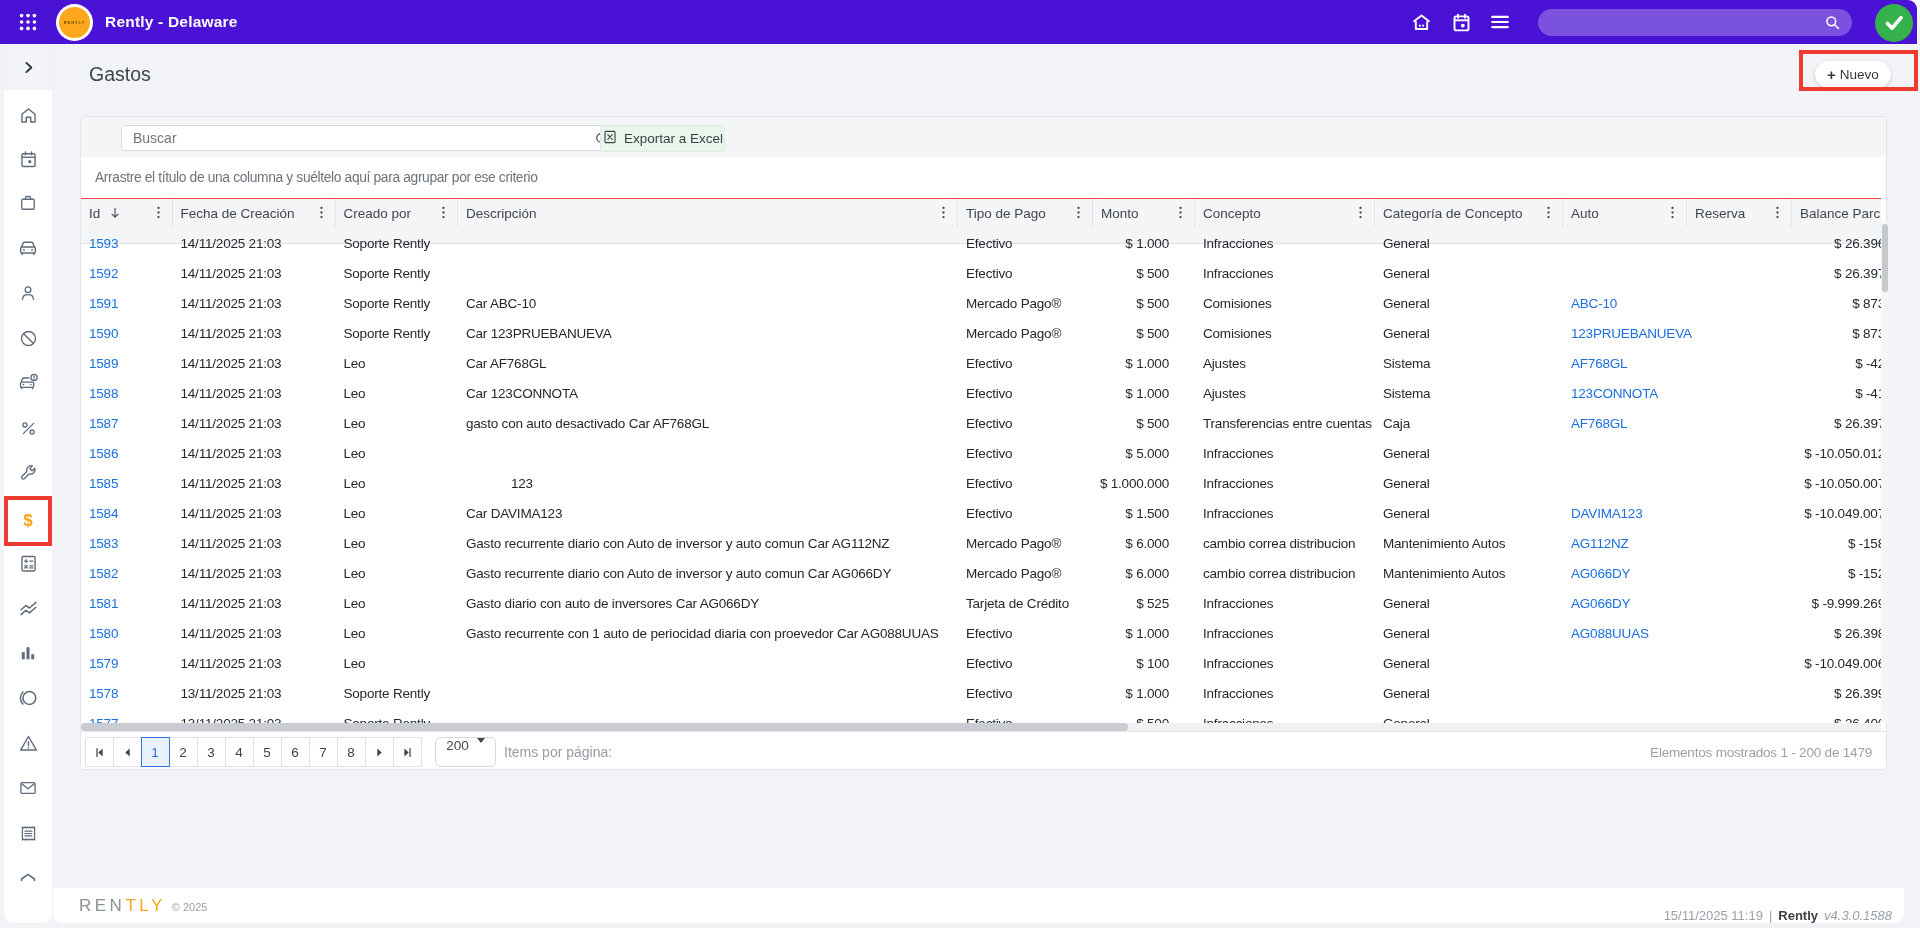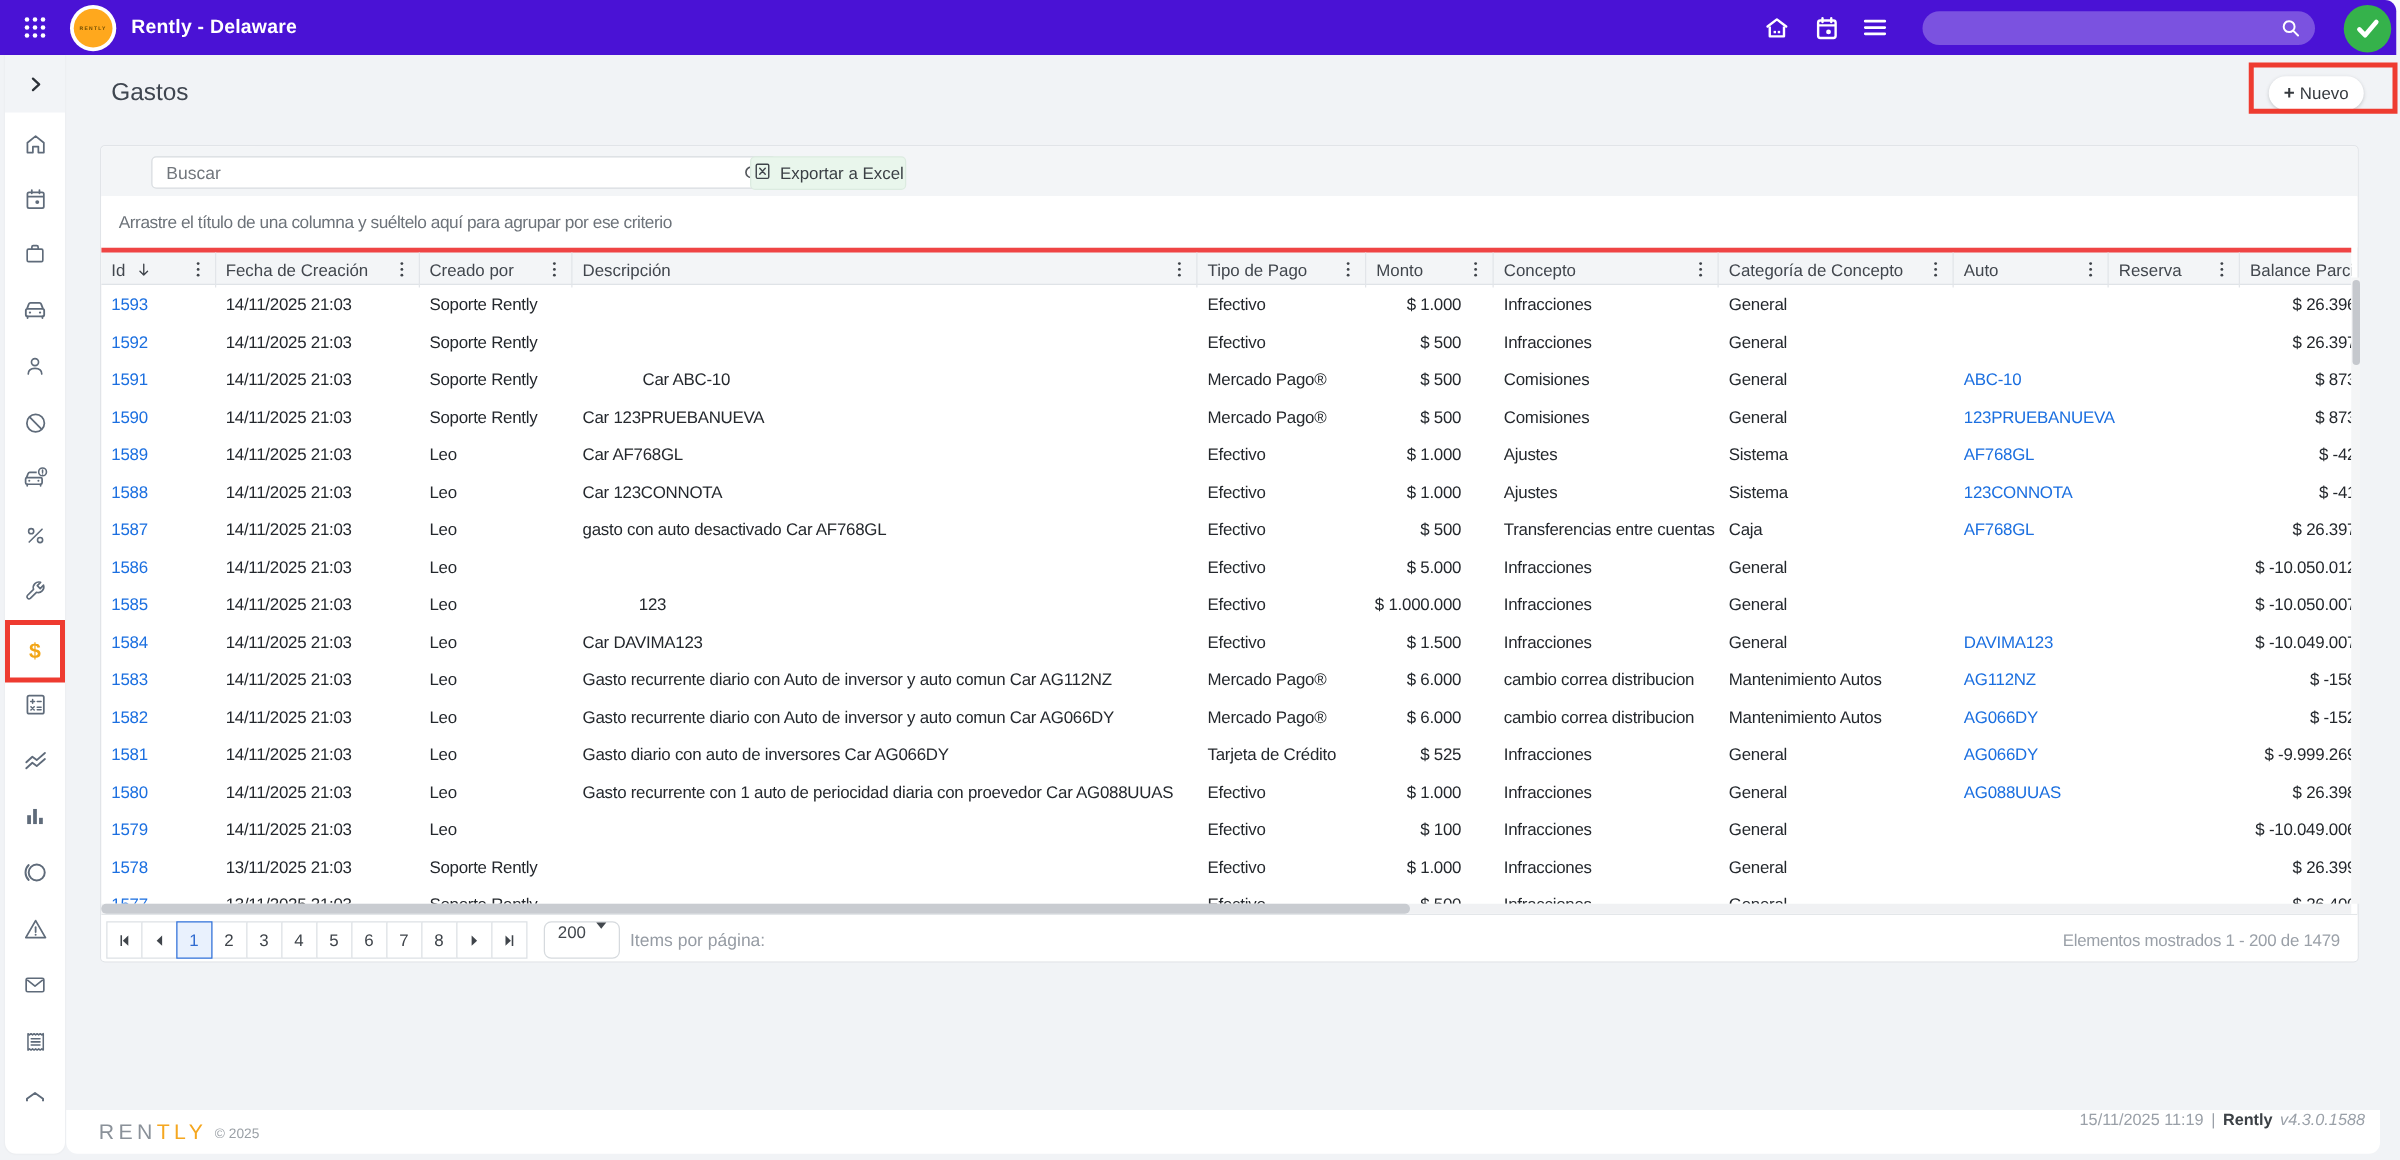--- a/index.html
+++ b/index.html
@@ -43,21 +43,21 @@
   #search-box { left:89px; top:125px; width:500px; height:26px; background:#fff; border:1px solid #d8dce0; border-radius:4px;margin-left:32px; }
   #search-box input { position:absolute; left:0; top:0; width:100%; height:100%; border:none; outline:none; background:transparent; font-family:inherit; font-size:14px; color:#3c4146; padding:0 30px 0 11px; }
   #search-box input::placeholder { color:#71767c; opacity:1; }
   #search-box .mag { position:absolute; right:9px; top:4px; }
   #btn-export { left:600px; top:125px; width:125px; height:27px; background:#e9f6ec; border:1px solid #dcebe0; border-radius:4px; font-family:inherit; font-size:13.5px; color:#3a3f44; display:flex; align-items:center; justify-content:center; gap:6px; cursor:pointer; }
 
   #drop-area { left:81px; top:157px; width:1805px; height:41px; background:#fff; display:flex; align-items:center; padding-left:14px; font-size:13.8px; letter-spacing:-0.35px; color:#6d737a; }
 
   
   #grid-clip { left:81px; top:198px; width:1800px; height:525px; overflow:hidden; }
-  #grid-header { position:absolute; left:0; top:0; height:30px; background:#f3f5f7; border-top:4px solid #ef4444; border-bottom:1px solid #dfe3e7;text-align:center; }
+  #grid-header { position:absolute; left:0; top:0; height:46px; background:#f3f5f7; border-top:1px solid #ef4444; border-bottom:1px solid #dfe3e7;text-align:center; }
   .hcell { position:absolute; top:0; height:28px; display:flex; align-items:center; padding-left:8px; font-size:13.5px; color:#41464d; border-right:1px solid #e2e5e9; }
   .hcell .kebab { position:absolute; right:5px; top:5px; cursor:pointer; }
   .hcell .sort { margin-left:8px; }
   #grid-body { position:absolute; left:0; top:30px; width:1833px; }
   .grow { position:absolute; left:0; width:1833px; height:30px; }
   .gcell { position:absolute; top:0; height:30px; display:flex; align-items:center; padding-left:8px; font-size:13.5px; letter-spacing:-0.2px; color:#24282d; white-space:nowrap; overflow:visible; }
   .gcell.num { justify-content:flex-end; padding-left:0; }
   .gcell a { color:#1b6fe0; text-decoration:none; cursor:pointer; }
 
   
@@ -75,21 +75,21 @@
   #page-size .caret { width:0; height:0; border-left:4px solid transparent; border-right:4px solid transparent; border-top:5px solid #43484e; }
   #items-label { position:absolute; left:423px; top:0; height:40px; display:flex; align-items:center; font-size:14px; color:#969ca4; }
   #pager-summary { position:absolute; right:14px; top:0; height:40px; display:flex; align-items:center; font-size:13.5px; letter-spacing:-0.2px; color:#9aa0a8; }
 
   
   #footer { left:53px; top:888px; width:1851px; height:35px; background:#fff; border-radius:0 0 9px 9px; }
   #footer-logo { position:absolute; left:26px; top:0; height:35px; display:flex; align-items:center; }
   #footer-logo .brand { font-size:17px; letter-spacing:3.5px; font-weight:400; }
   #footer-logo .g { color:#8a9199; } #footer-logo .o { color:#f5a71f; }
   #footer-logo .copy { font-size:11px; color:#9aa0a6; margin-left:6px; margin-top:3px; }
-  #footer-right { position:absolute; right:12px; top:0; height:35px; display:flex; align-items:flex-start; gap:6px; font-size:13px; color:#9aa0a8; }
+  #footer-right { position:absolute; right:12px; top:0; height:35px; display:flex; align-items:flex-end; gap:6px; font-size:13px; color:#9aa0a8; }
   #footer-right .brand { color:#3c4146; font-weight:700; }
   #footer-right .ver { font-style:italic; }
 </style>
 </head>
 <body>
 
 <div class="abs" style="left:1900px;top:0;width:20px;height:16px;background:#fbfcfd;"></div>
 <div id="topbar" class="abs"></div>
 <div id="waffle" class="abs">
     <svg width="22" height="22" viewBox="0 0 24 24" fill="none" xmlns="http://www.w3.org/2000/svg">
@@ -493,21 +493,21 @@
         <div class="gcell" style="left: 1482px; width: 124px;"></div>
         <div class="gcell" style="left: 1606px; width: 105px;"></div>
         <div class="gcell num" style="left: 1711px; width: 121px; padding-right: 28px;">$ 26.397</div>
       </div>
       <div class="grow" style="top: 60px;">
         <div class="gcell" style="left: 0px; width: 91.5px;">
           <a>1591</a>
         </div>
         <div class="gcell" style="left: 91.5px; width: 163px;">14/11/2025 21:03</div>
         <div class="gcell" style="left: 254.5px; width: 122.5px;">Soporte Rently</div>
-        <div class="gcell" style="left: 377px; width: 500px; margin-left: 48px;">Car ABC-10</div>
+        <div class="gcell" style="left: 377px; width: 500px;">Car ABC-10</div>
         <div class="gcell" style="left: 877px; width: 135px;">Mercado Pago®</div>
         <div class="gcell num" style="left: 1012px; width: 102px; padding-right: 26px;">$ 500</div>
         <div class="gcell" style="left: 1114px; width: 180px;">Comisiones</div>
         <div class="gcell" style="left: 1294px; width: 188px;">General</div>
         <div class="gcell" style="left: 1482px; width: 124px;">
           <a>ABC-10</a>
         </div>
         <div class="gcell" style="left: 1606px; width: 105px;"></div>
         <div class="gcell num" style="left: 1711px; width: 121px; padding-right: 28px;">$ 873</div>
       </div>

